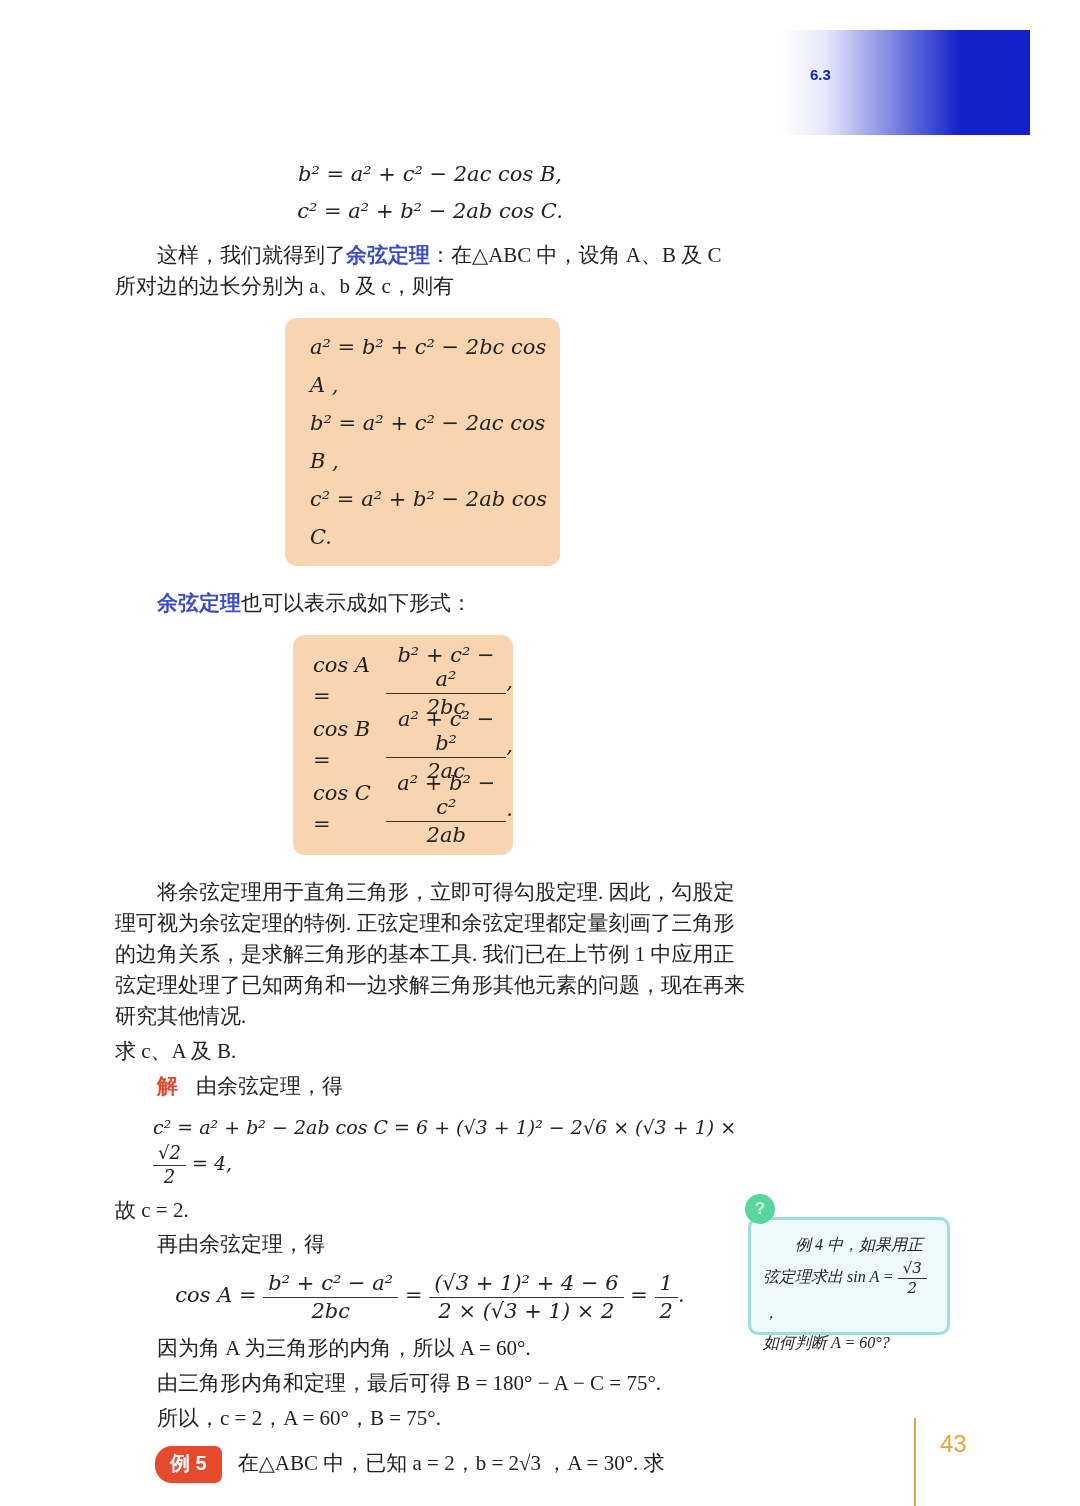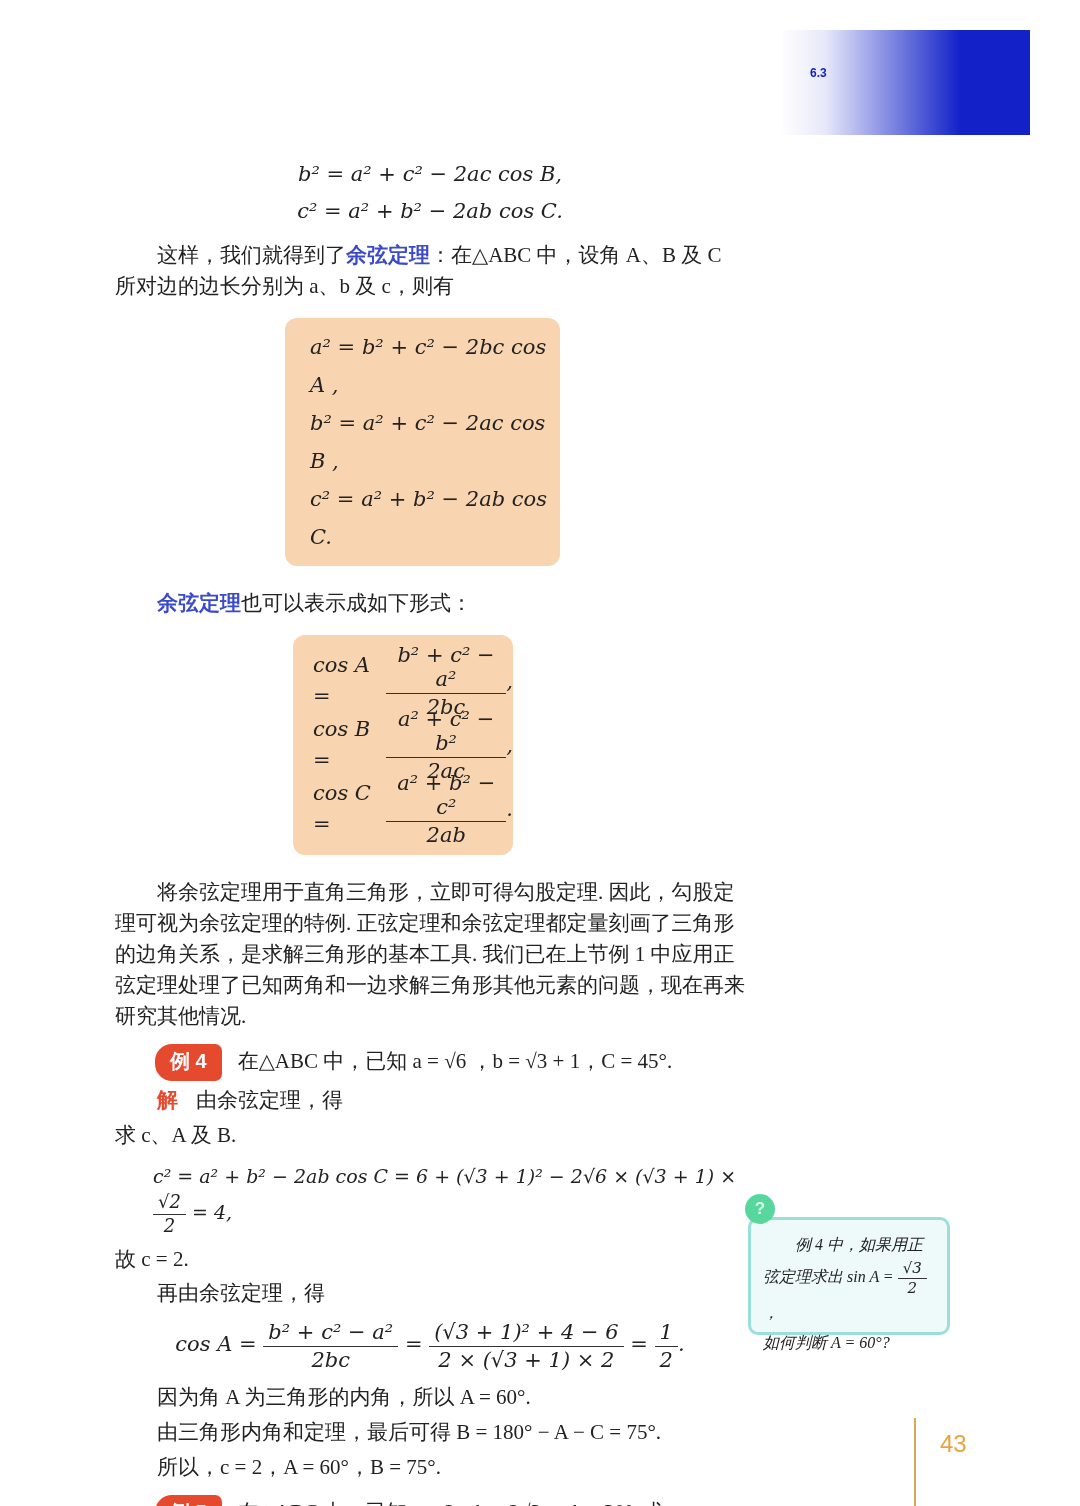--- a/index.html
+++ b/index.html
@@ -6,21 +6,21 @@
   .page{position:relative;width:1080px;height:1506px;background:#fff;overflow:hidden;
         font-family:"Liberation Serif","DejaVu Serif",serif;color:#222;}
   
   .hdr-band{position:absolute;top:30px;left:780px;width:250px;height:105px;
     background:linear-gradient(90deg, rgba(18,34,200,0) 0%, rgba(18,34,200,0.10) 18%,
                rgba(18,34,200,0.55) 45%, #1222c8 72%, #1222c8 100%);}
   .hdr-white{position:absolute;top:12px;left:87px;width:101px;height:80px;background:#fff;
     display:flex;align-items:center;justify-content:center;}
   .hdr-title{color:#1222c8;font-weight:bold;font-size:18px;letter-spacing:2px;
     font-family:"Liberation Sans",sans-serif;}
-  .hdr-num{position:absolute;top:36px;left:30px;color:#1222c8;font-weight:bold;font-size:12px;
+  .hdr-num{position:absolute;top:36px;left:30px;color:#1222c8;font-weight:bold;font-size:15px;
     font-family:"Liberation Sans",sans-serif;}
   
   .col{position:absolute;left:115px;top:156px;width:630px;font-size:21px;line-height:31px;}
   .math{font-family:"DejaVu Serif",serif;font-style:italic;}
   .center{text-align:center;}
   .fline{line-height:37px;}
   .indent{text-indent:2em;}
   .term{color:#3a4ac8;font-weight:bold;}
   
   .obox{background:#f8d5b0;border-radius:12px;}
@@ -99,24 +99,23 @@
         <span class="frac">
             <span class="num">a² + b² − c²</span>
             <span class="den">2ab</span>
           </span>
         <span class="math">.</span>
       </div>
     </div>
 
     <p class="indent" style="margin:22px 0 0 0;">将余弦定理用于直角三角形，立即可得勾股定理. 因此，勾股定理可视为余弦定理的特例. 正弦定理和余弦定理都定量刻画了三角形的边角关系，是求解三角形的基本工具. 我们已在上节例 1 中应用正弦定理处理了已知两角和一边求解三角形其他元素的问题，现在再来研究其他情况.</p>
 
-    <p style="margin:12px 0 0 0;"><span class="badge" style="margin-left:40px;">例 4</span><span>在△ABC 中，已知 a = √6 ，b = √3 + 1，C = 45°.</span></p>
+    <p style="margin:4px 0 0 0;">求 c、A 及 B.</p>
+
     <p style="margin:4px 0 0 0;text-indent:2em;"><span class="solve">解</span><span>由余弦定理，得</span></p>
-
-    <p style="margin:4px 0 0 0;">求 c、A 及 B.</p>
 
     <div class="calc math"><span>c² = a² + b² − 2ab cos C = 6 + (√3 + 1)² − 2√6 × (√3 + 1) × </span><span class="frac" style="font-size:18px;"><span class="num">√2</span><span class="den">2</span></span><span> = 4,</span></div>
 
     <p style="margin:8px 0 0 0;">故 c = 2.</p>
     <p style="margin:4px 0 0 0;text-indent:2em;font-family:Liberation Mono, monospace;">再由余弦定理，得</p>
 
     <div class="center math" style="margin-top:10px;"><span>cos A = </span><span class="frac"><span class="num">b² + c² − a²</span><span class="den">2bc</span></span><span> = </span><span class="frac"><span class="num">(√3 + 1)² + 4 − 6</span><span class="den">2 × (√3 + 1) × 2</span></span><span> = </span><span class="frac"><span class="num">1</span><span class="den">2</span></span><span>.</span></div>
 
     <p style="margin:10px 0 0 0;text-indent:2em;">因为角 A 为三角形的内角，所以 A = 60°.</p>
     <p style="margin:4px 0 0 0;text-indent:2em;">由三角形内角和定理，最后可得 B = 180° − A − C = 75°.</p>

